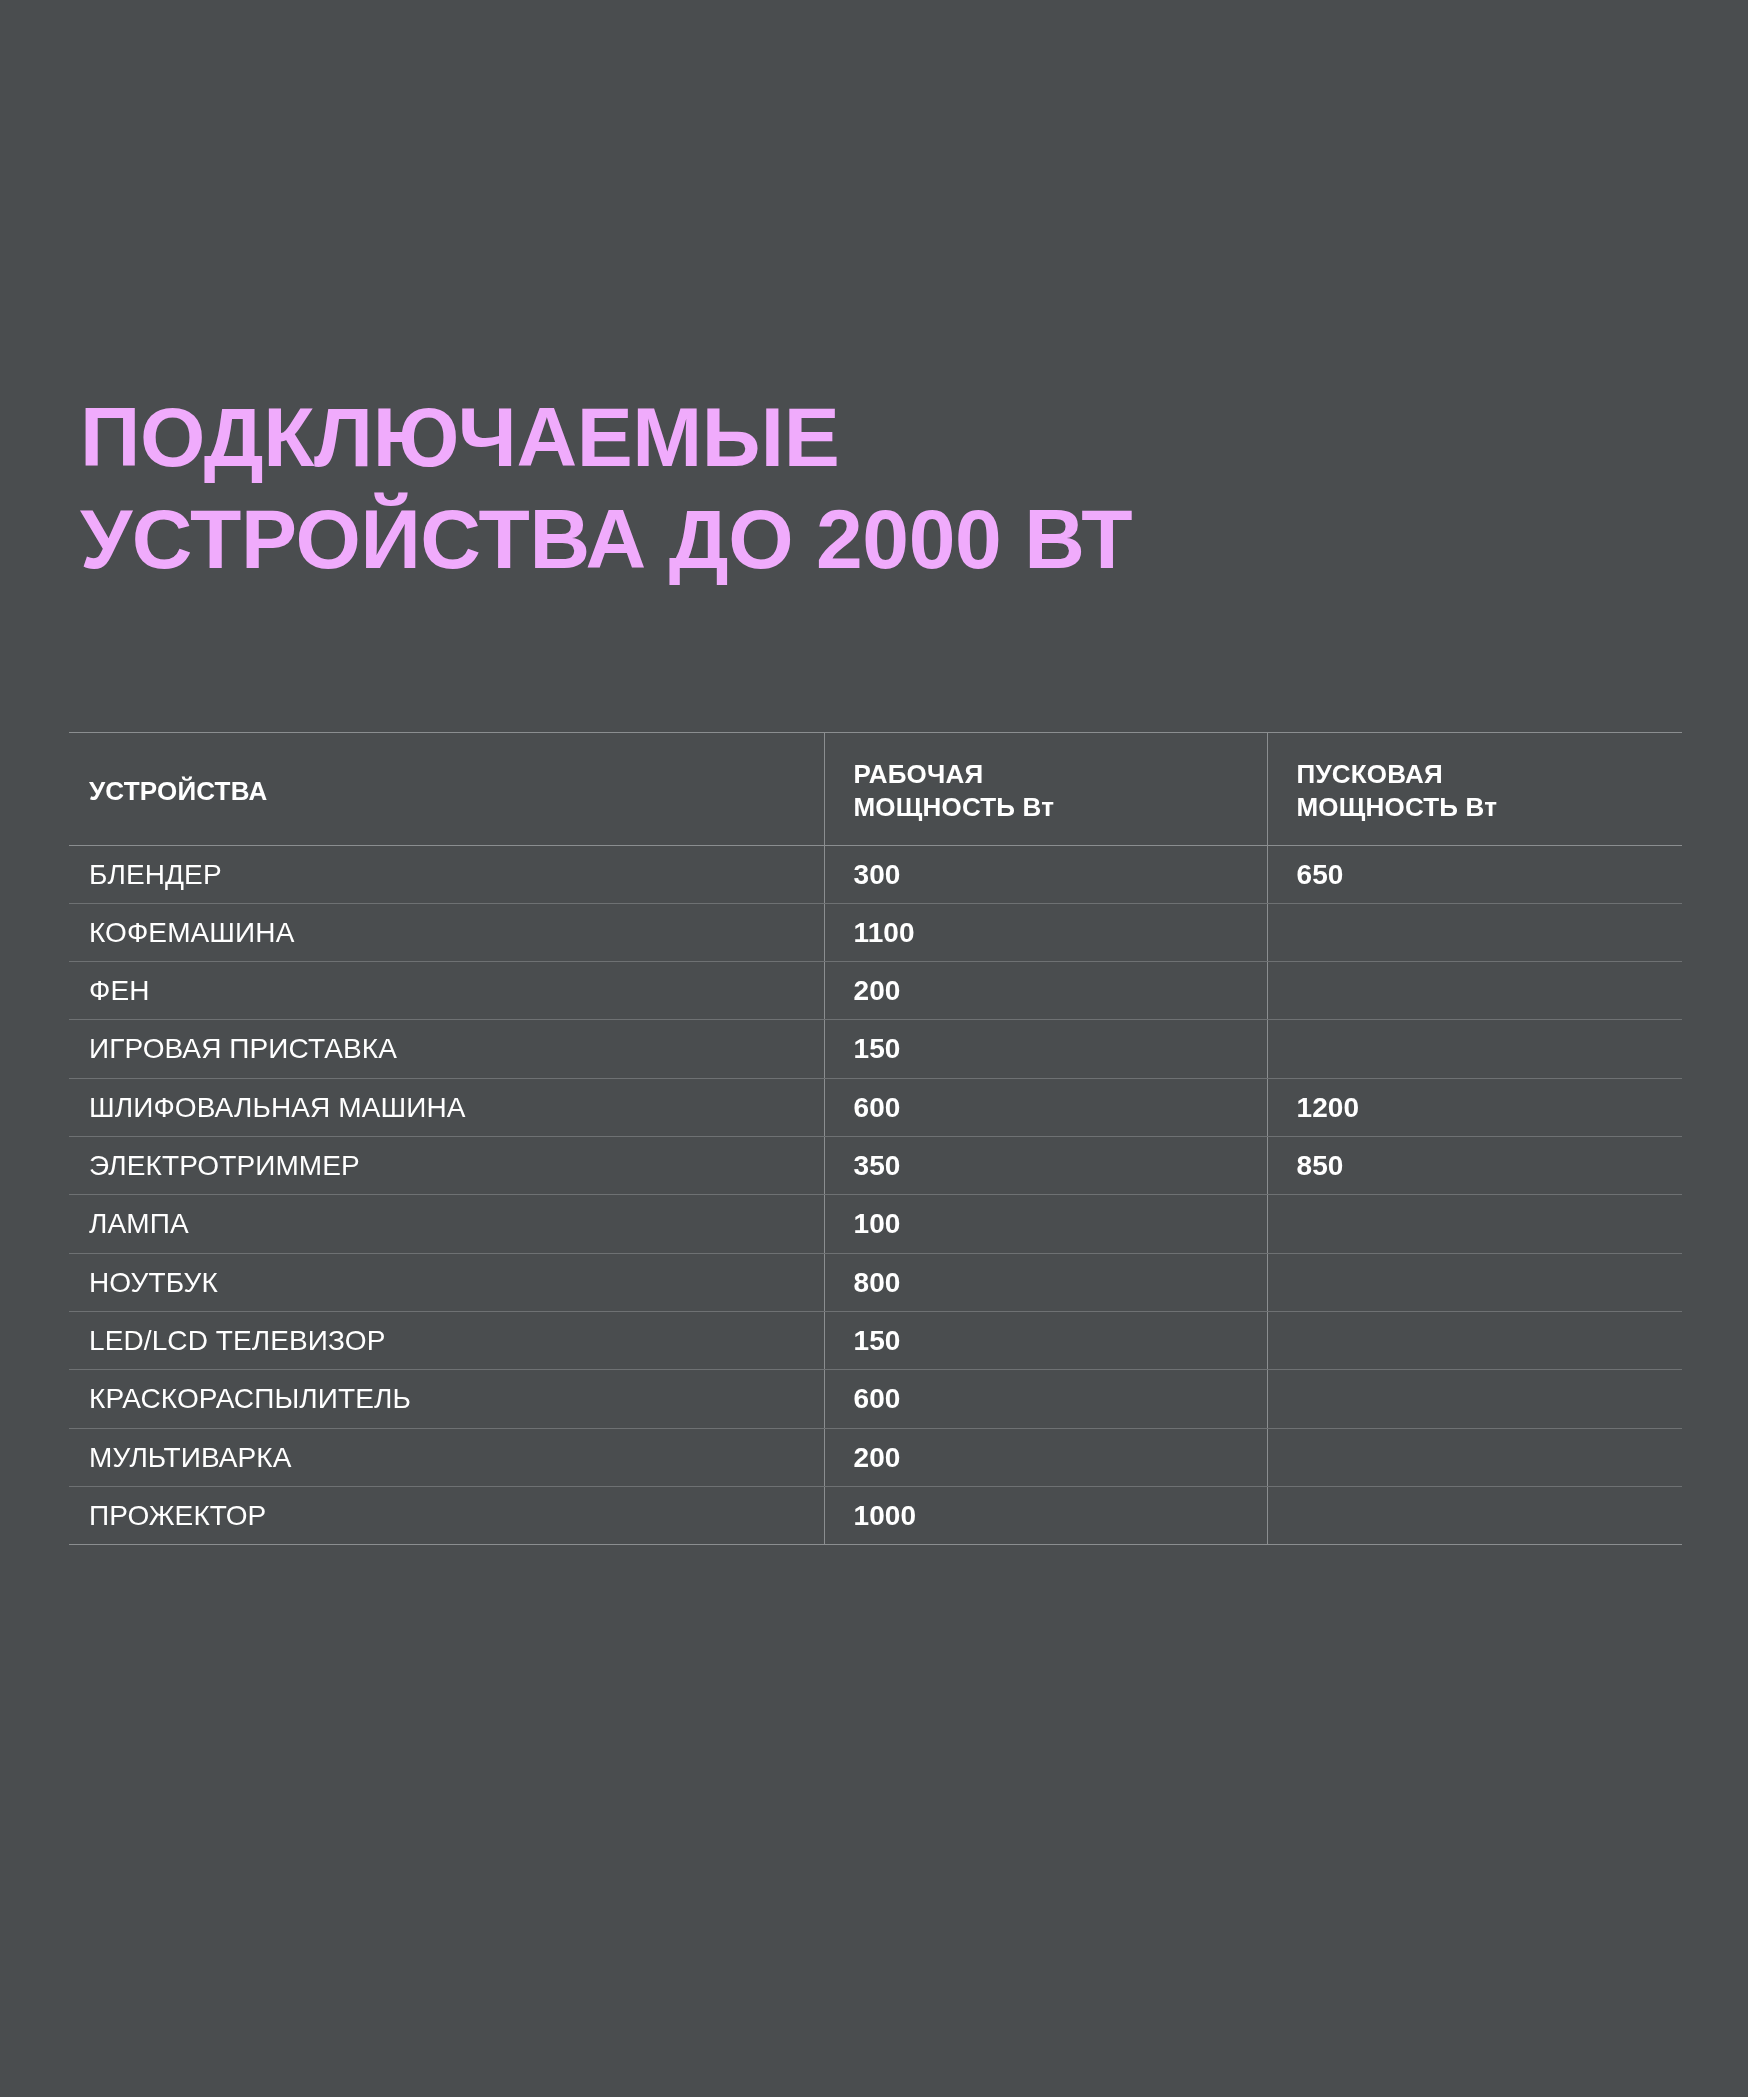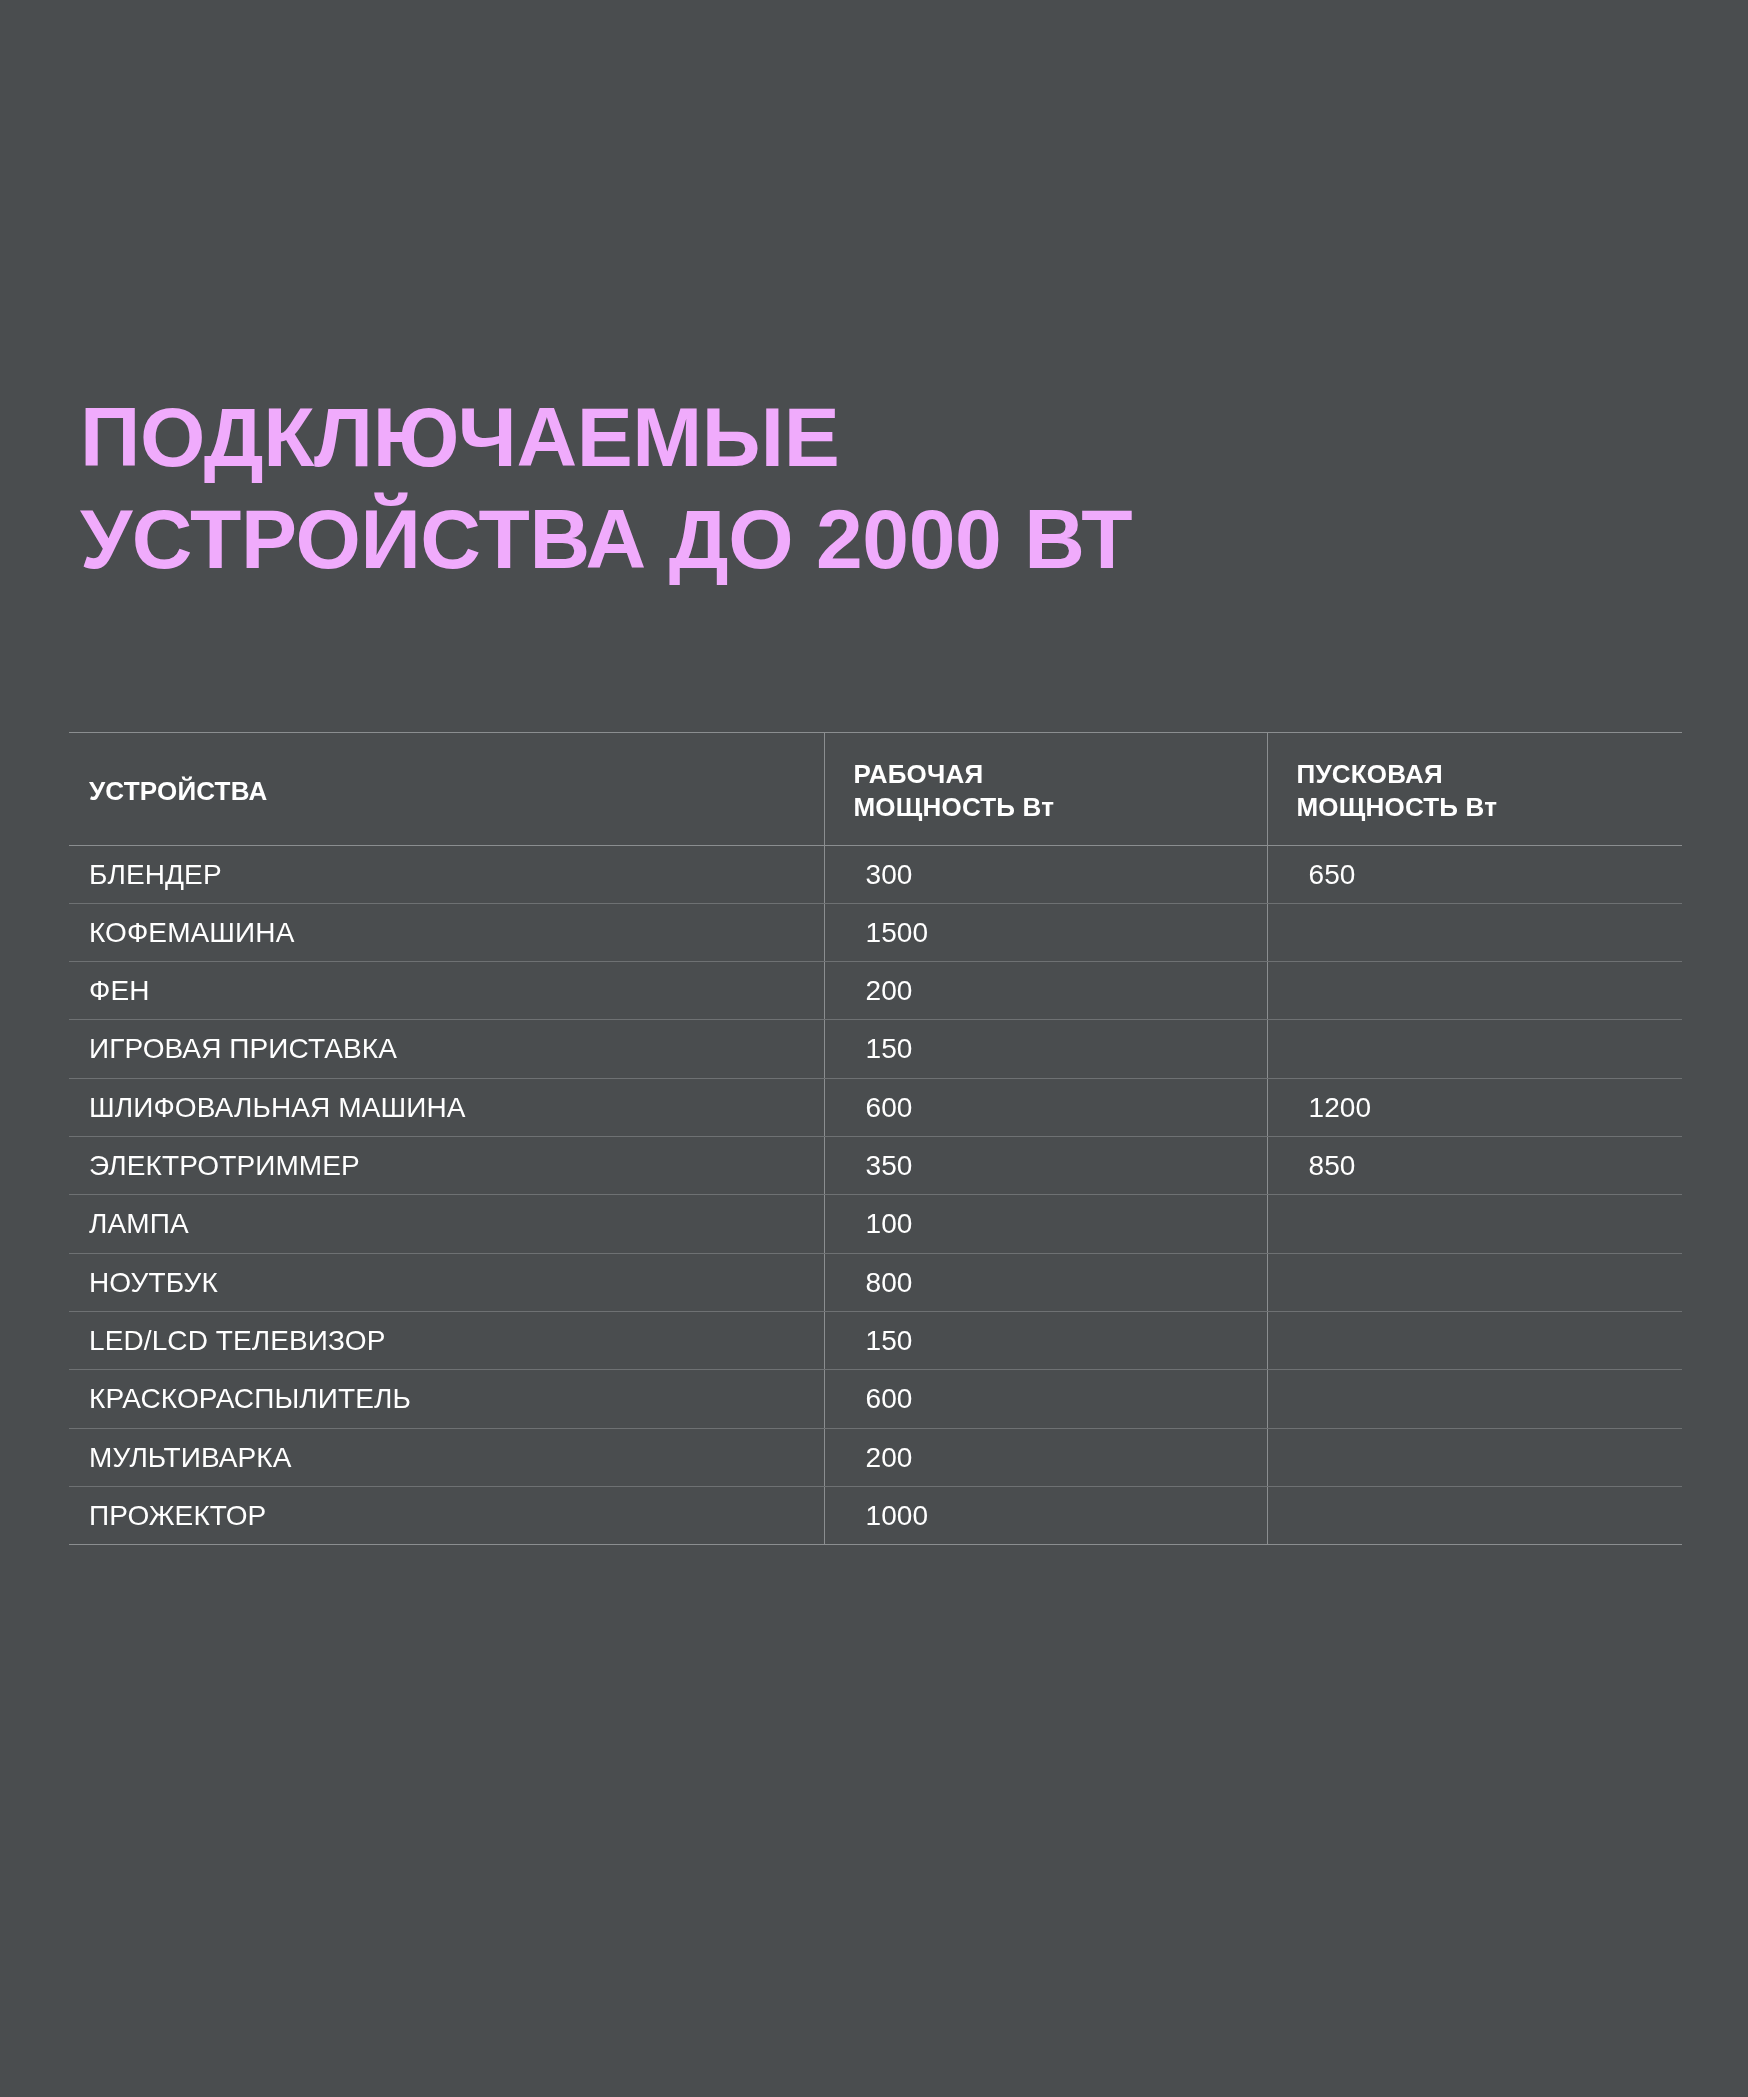--- a/index.html
+++ b/index.html
@@ -87,21 +87,22 @@
     border-bottom: 0.8px solid #6e7173;
     vertical-align: middle;
   }
   table.spec tbody td.device {
     padding-left: 20px;
     text-transform: uppercase;
     margin-top: 48px;
   }
   table.spec tbody td.num {
     border-left: 1.3px solid #8b8e90;
-    padding-left: 41px;
+    padding-left: 29px;
+    font-weight: bold;
   }
   table.spec tbody tr:last-child td {
     border-bottom: 1.3px solid #8b8e90;
   }
 </style>
 </head>
 <body>
 
 <div class="page">
 
@@ -131,21 +132,21 @@
         </tr>
       </thead>
       <tbody>
         <tr>
           <td class="device">БЛЕНДЕР</td>
           <td class="num">300</td>
           <td class="num">650</td>
         </tr>
         <tr>
           <td class="device">КОФЕМАШИНА</td>
-          <td class="num">1500</td>
+          <td class="num">1100</td>
           <td class="num"></td>
         </tr>
         <tr>
           <td class="device">ФЕН</td>
           <td class="num">200</td>
           <td class="num"></td>
         </tr>
         <tr>
           <td class="device">ИГРОВАЯ ПРИСТАВКА</td>
           <td class="num">150</td>

